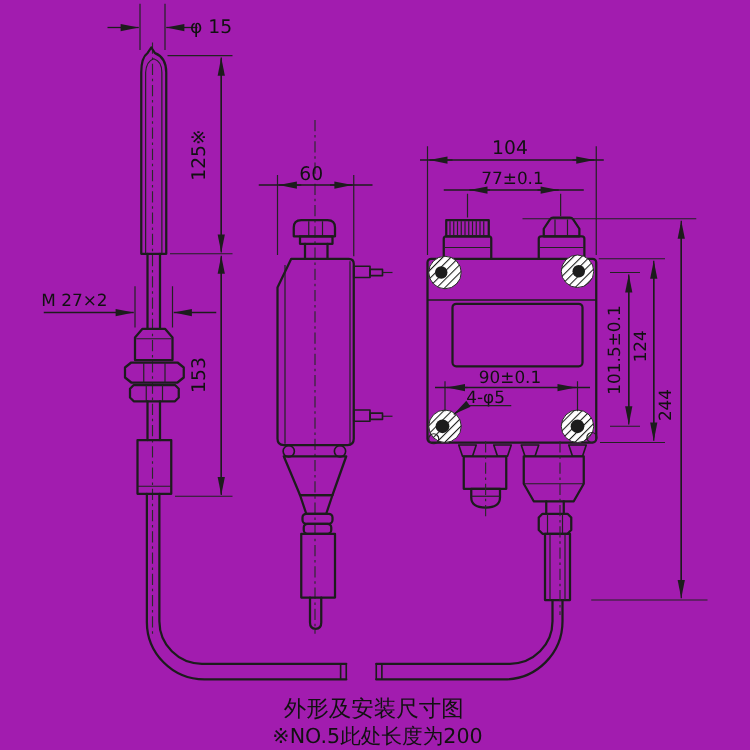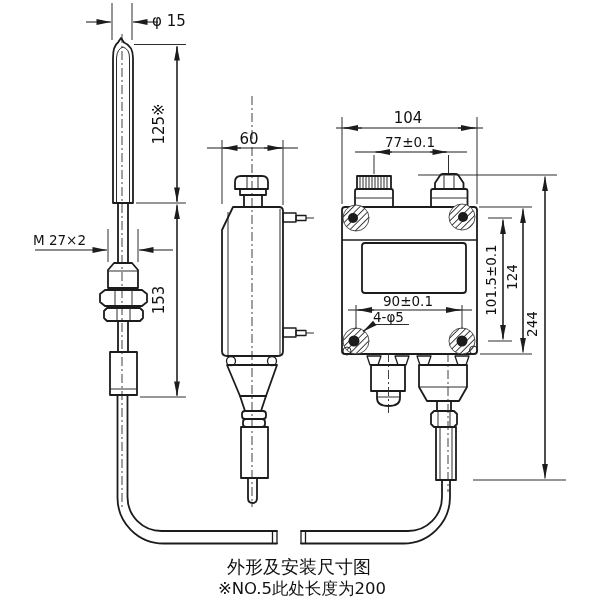--- a/index.html
+++ b/index.html
@@ -1,17 +1,17 @@
 <!DOCTYPE html>
 <html><head>
 <meta charset="utf-8">
 <style>
   html,body{margin:0;padding:0;background:#e8e8e8;}
   .sheet{
-    width:600px;height:600px;background:#ffffff;position:relative;
+    width:600px;height:600px;background:#a21caf;position:relative;
     font-family:"DejaVu Sans",sans-serif;overflow:hidden;
   }
   svg{display:block}
   .outline{fill:none;stroke:#1c1c1c;stroke-width:1.8;stroke-linejoin:round;stroke-linecap:round;}
   .med{fill:none;stroke:#1c1c1c;stroke-width:1.3;stroke-linejoin:round;}
   .thin{fill:none;stroke:#222;stroke-width:0.95;}
   .dim{fill:none;stroke:#1c1c1c;stroke-width:1.05;}
   .cl{fill:none;stroke:#2a2a2a;stroke-width:0.9;stroke-dasharray:9 3 2 3;}
   .dimtext{fill:#111;font-size:15px;}
   .dimtext-sm{fill:#111;font-size:13.5px;}

